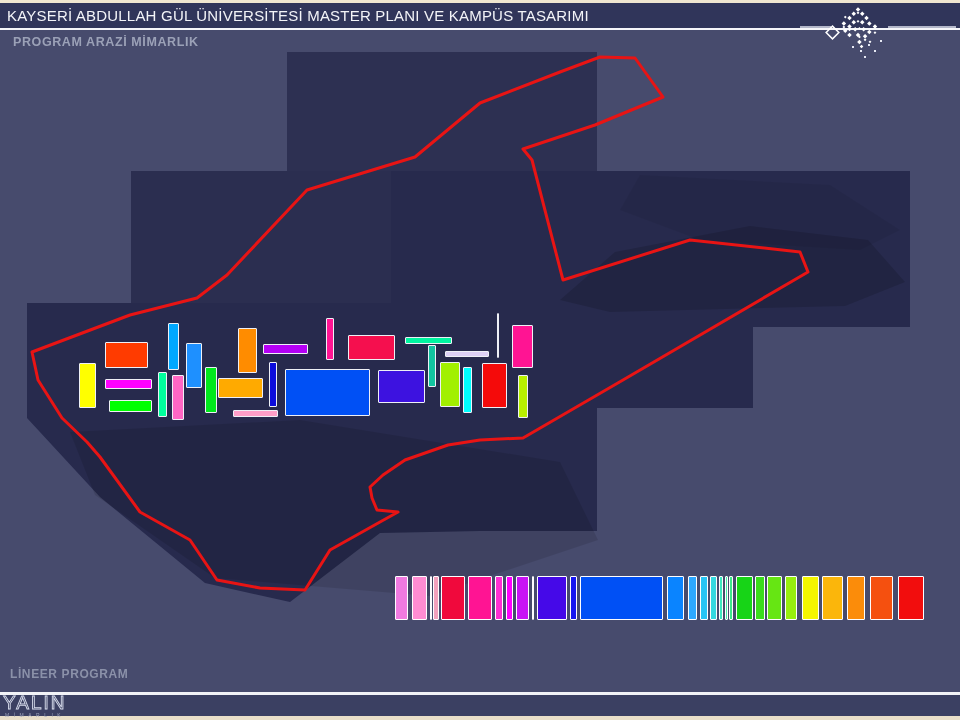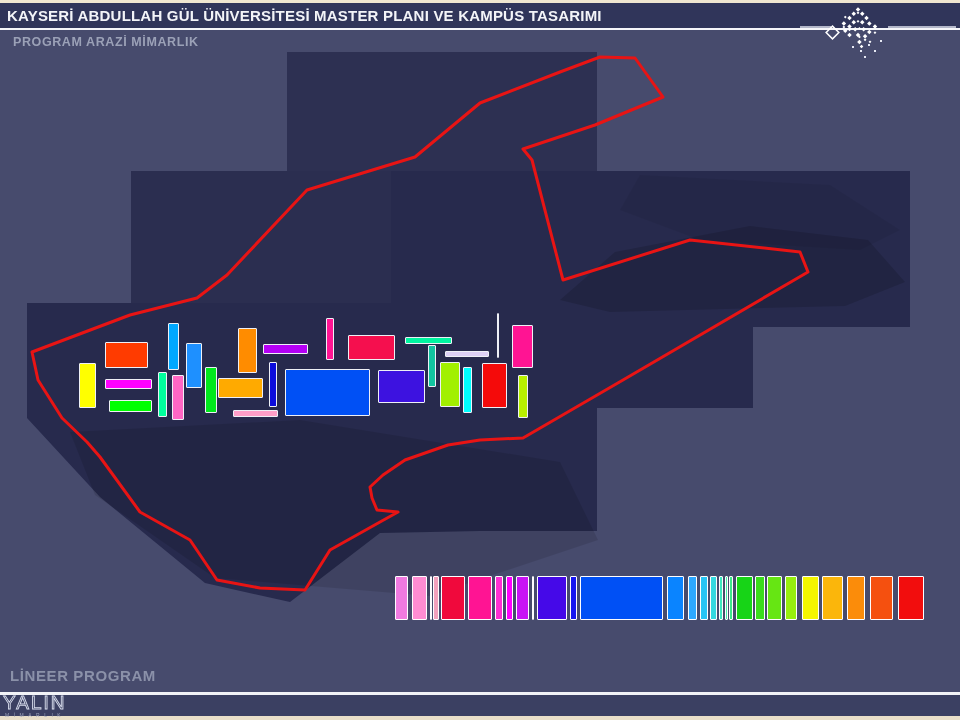--- a/index.html
+++ b/index.html
@@ -11,30 +11,30 @@
   
   .titlebar{
     position:absolute;left:0;top:0;width:960px;height:30px;
     background:#30355a;
     border-top:3px solid #efe6d0;
     border-bottom:2px solid #f5f6fa;
     box-sizing:border-box;
   }
   .titlebar .title{
     display:block;padding:4px 0 0 7px;
-    font-size:15px;font-weight:bold;color:#f3f4f8;letter-spacing:0.2px;
+    font-size:15px;font-weight:normal;color:#f3f4f8;letter-spacing:0.2px;
     white-space:nowrap;
   }
   .subtitle{
     position:absolute;left:13px;top:35px;
     font-size:12.5px;font-weight:bold;color:#9ba1b7;letter-spacing:0.6px;
   }
   .lineer-label{
     position:absolute;left:10px;top:667px;
-    font-size:15px;font-weight:bold;color:#8b91a9;letter-spacing:0.6px;
+    font-size:12px;font-weight:bold;color:#8b91a9;letter-spacing:0.6px;
   }
   
   .map-svg{position:absolute;left:0;top:0;pointer-events:none;}
   
   .block{
     position:absolute;box-sizing:border-box;
     border:1px solid #eef0f6;border-radius:1px;
   }
   
   .seg{

